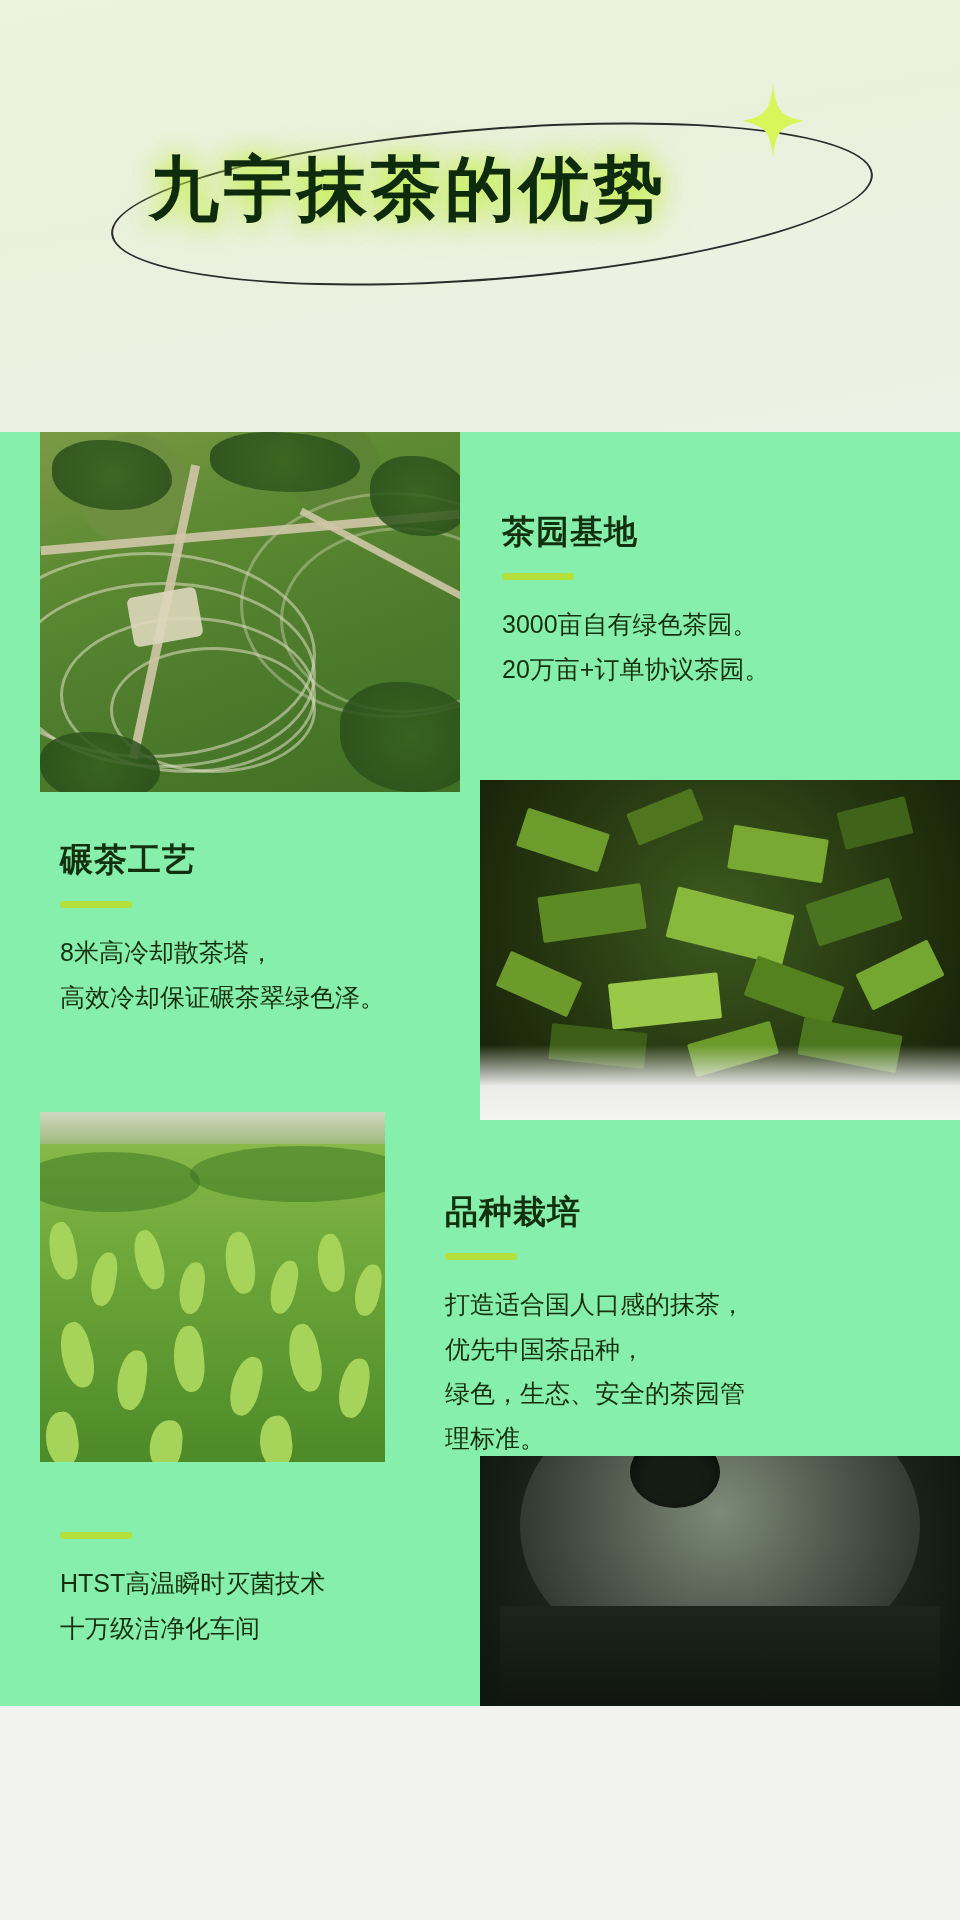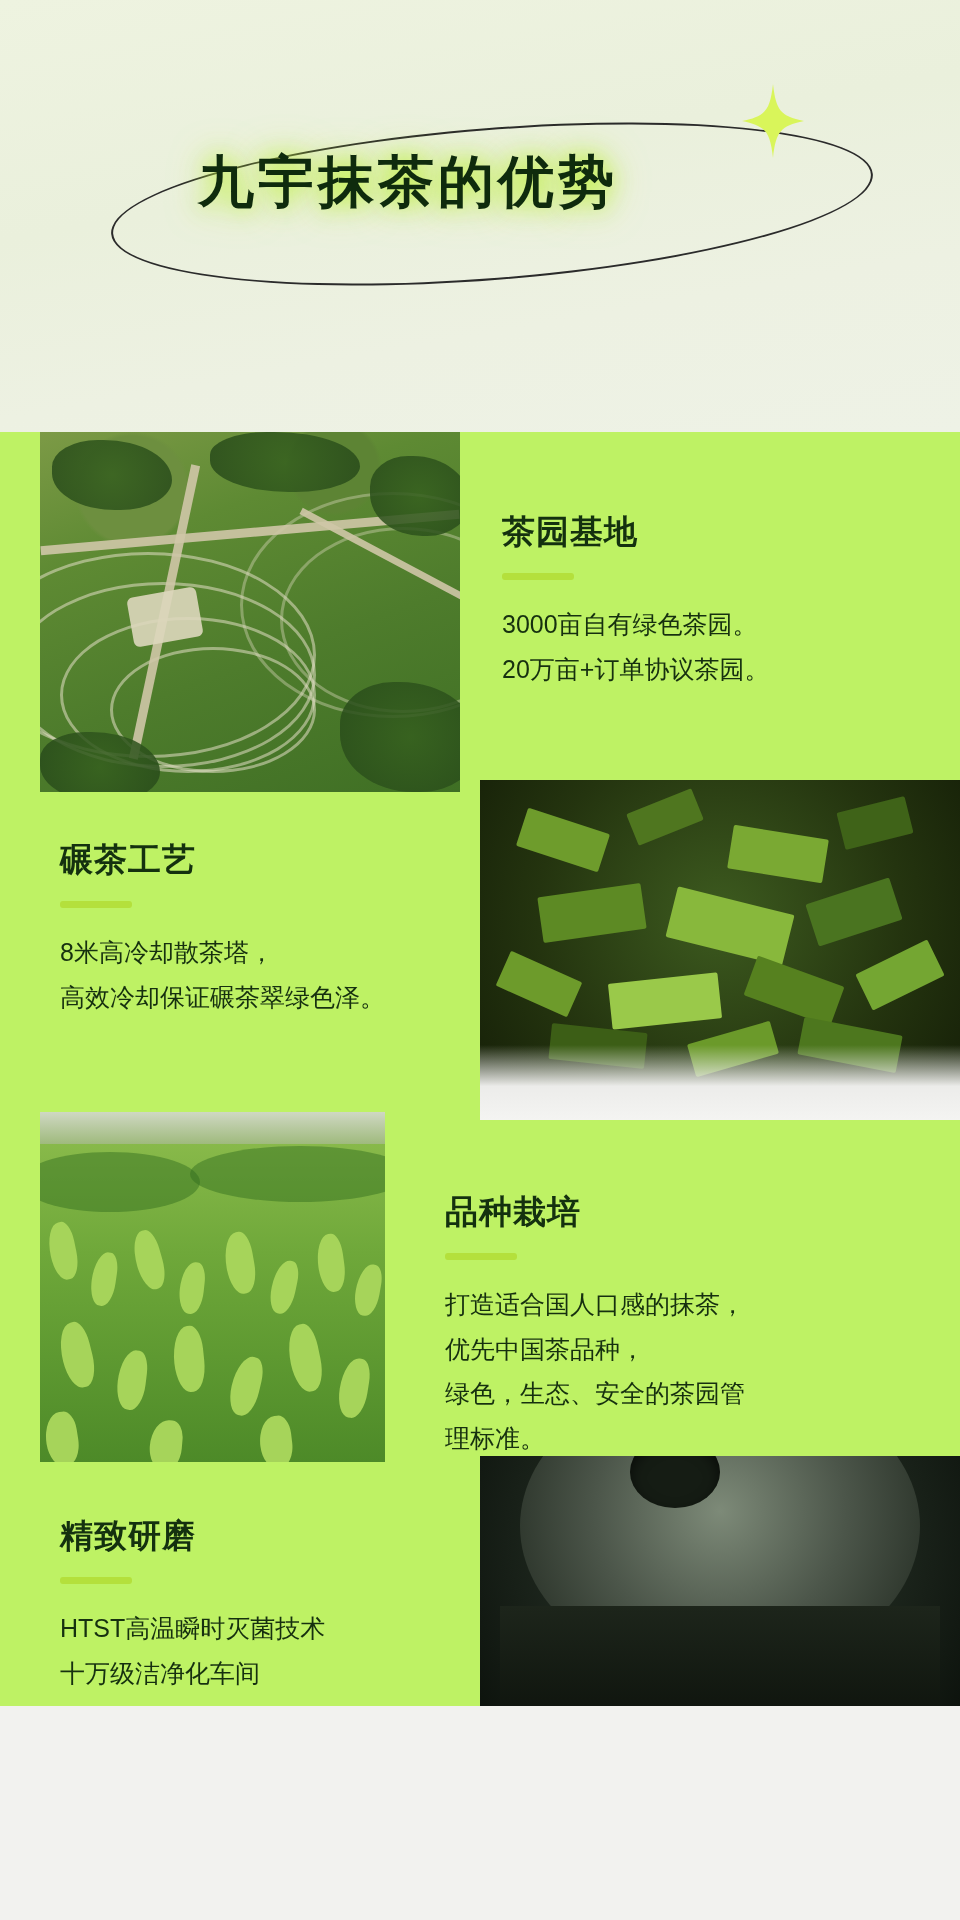--- a/index.html
+++ b/index.html
@@ -46,21 +46,21 @@
     border: 2px solid #2b2b2b;
     border-radius: 50%;
     transform: rotate(-4.5deg);
   }
   .title-text {
     position: absolute;
     left: 0;
     top: 154px;
     width: 816px;
     text-align: center;
-    font-size: 56px;
+    font-size: 70px;
     font-weight: bold;
     letter-spacing: 4px;
     color: #0f2b0d;
     font-family: "Liberation Sans", sans-serif;
     text-shadow: 0 0 22px rgba(190, 240, 60, 0.95), 0 0 36px rgba(190, 240, 60, 0.6);
     line-height: 1;
   }
   .sparkle {
     position: absolute;
     left: 742px;
@@ -69,21 +69,21 @@
     height: 74px;
   }
   .sparkle svg { display: block; }
 
   
   .content {
     position: absolute;
     left: 0;
     top: 432px;
     width: 960px;
-    background: #bef264;
+    background: #86efac;
   }
 
   .section {
     position: relative;
     width: 960px;
     box-sizing: border-box;
   }
   .row {
     display: flex;
     width: 960px;
@@ -336,21 +336,20 @@
     <div class="section" style="margin-top:-6px;">
       <div class="row reverse">
         <div class="photo" style="height:250px;flex:0 0 480px;width:480px;">
           <div class="ph mill">
             <div class="disc" style="left:40px;top:-80px;width:400px;height:300px;background:radial-gradient(circle at 50% 45%, #7d8a78 0%, #4c564a 48%, #1c241b 100%);"></div>
             <div class="disc" style="left:150px;top:-20px;width:90px;height:72px;background:#151c14;box-shadow:0 6px 14px rgba(0,0,0,.6) inset;"></div>
             <div class="disc" style="left:20px;top:150px;width:440px;height:140px;background:linear-gradient(180deg,#1d251b 0%,#0b100a 100%);border-radius:0;"></div>
           </div>
         </div>
         <div class="text-col" style="padding-top:58px;padding-left:60px;">
-          <div class="sec-title">精致研磨</div>
           <div class="rule"></div>
           <div class="sec-body">
             <div>HTST高温瞬时灭菌技术</div>
             <div>十万级洁净化车间</div>
           </div>
         </div>
       </div>
     </div>
 
     <div class="spacer-bottom"></div>

